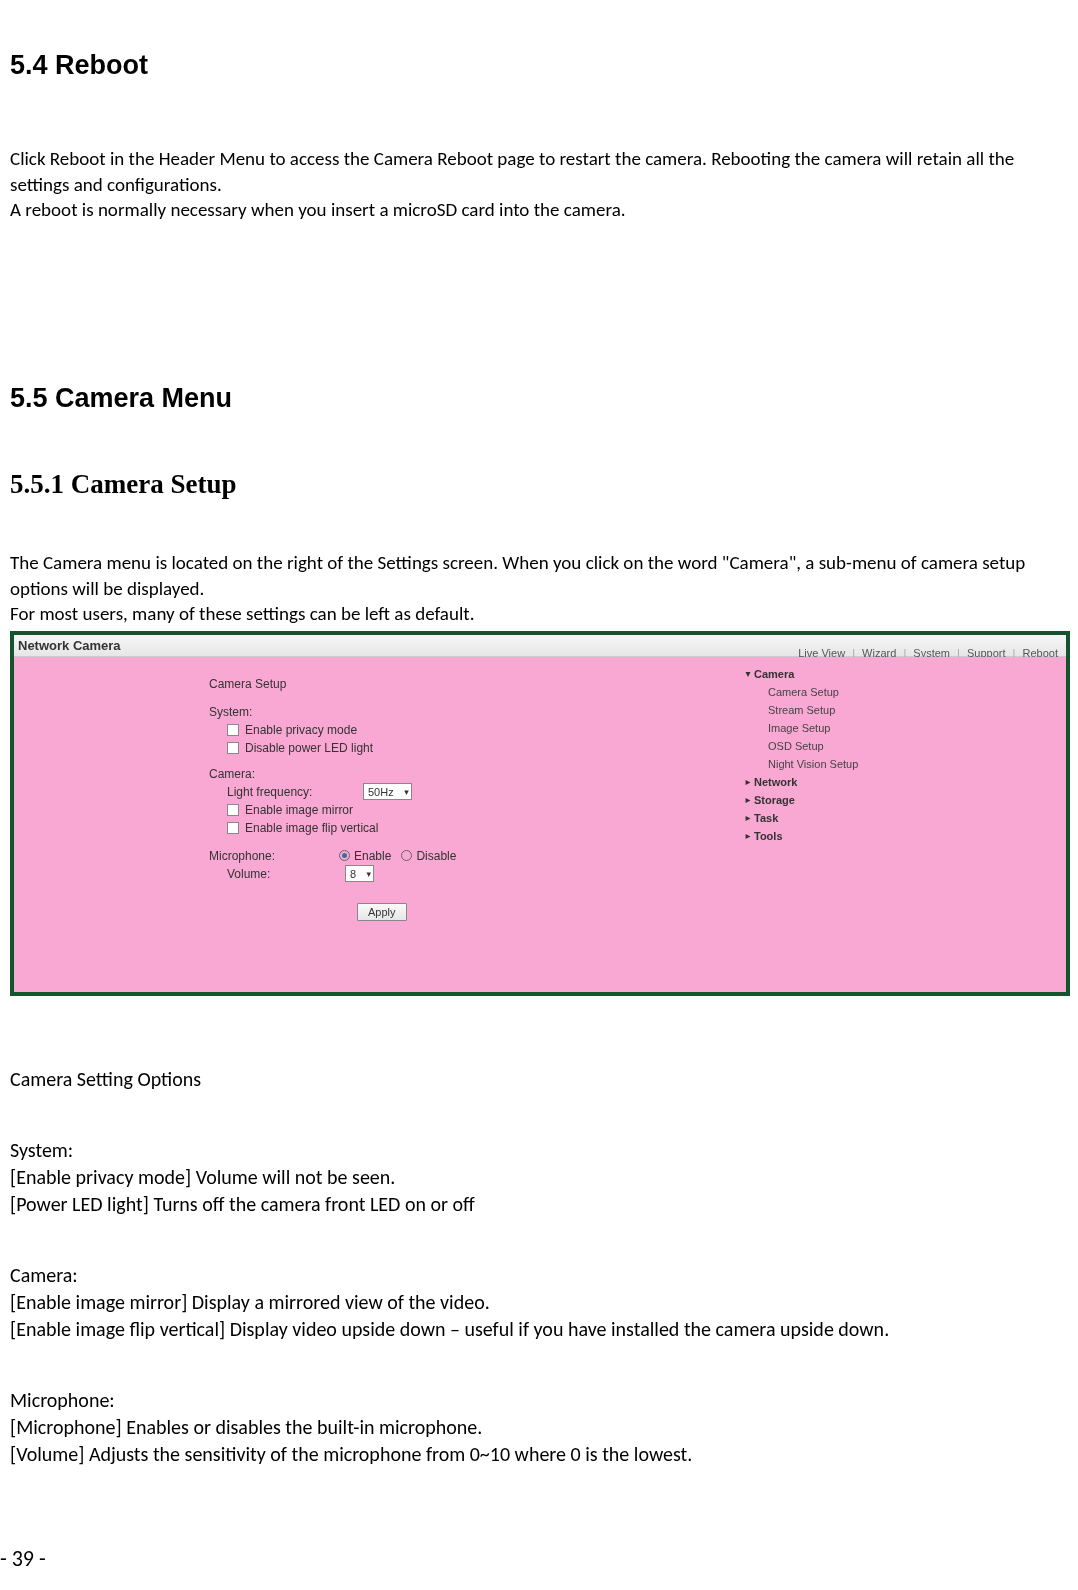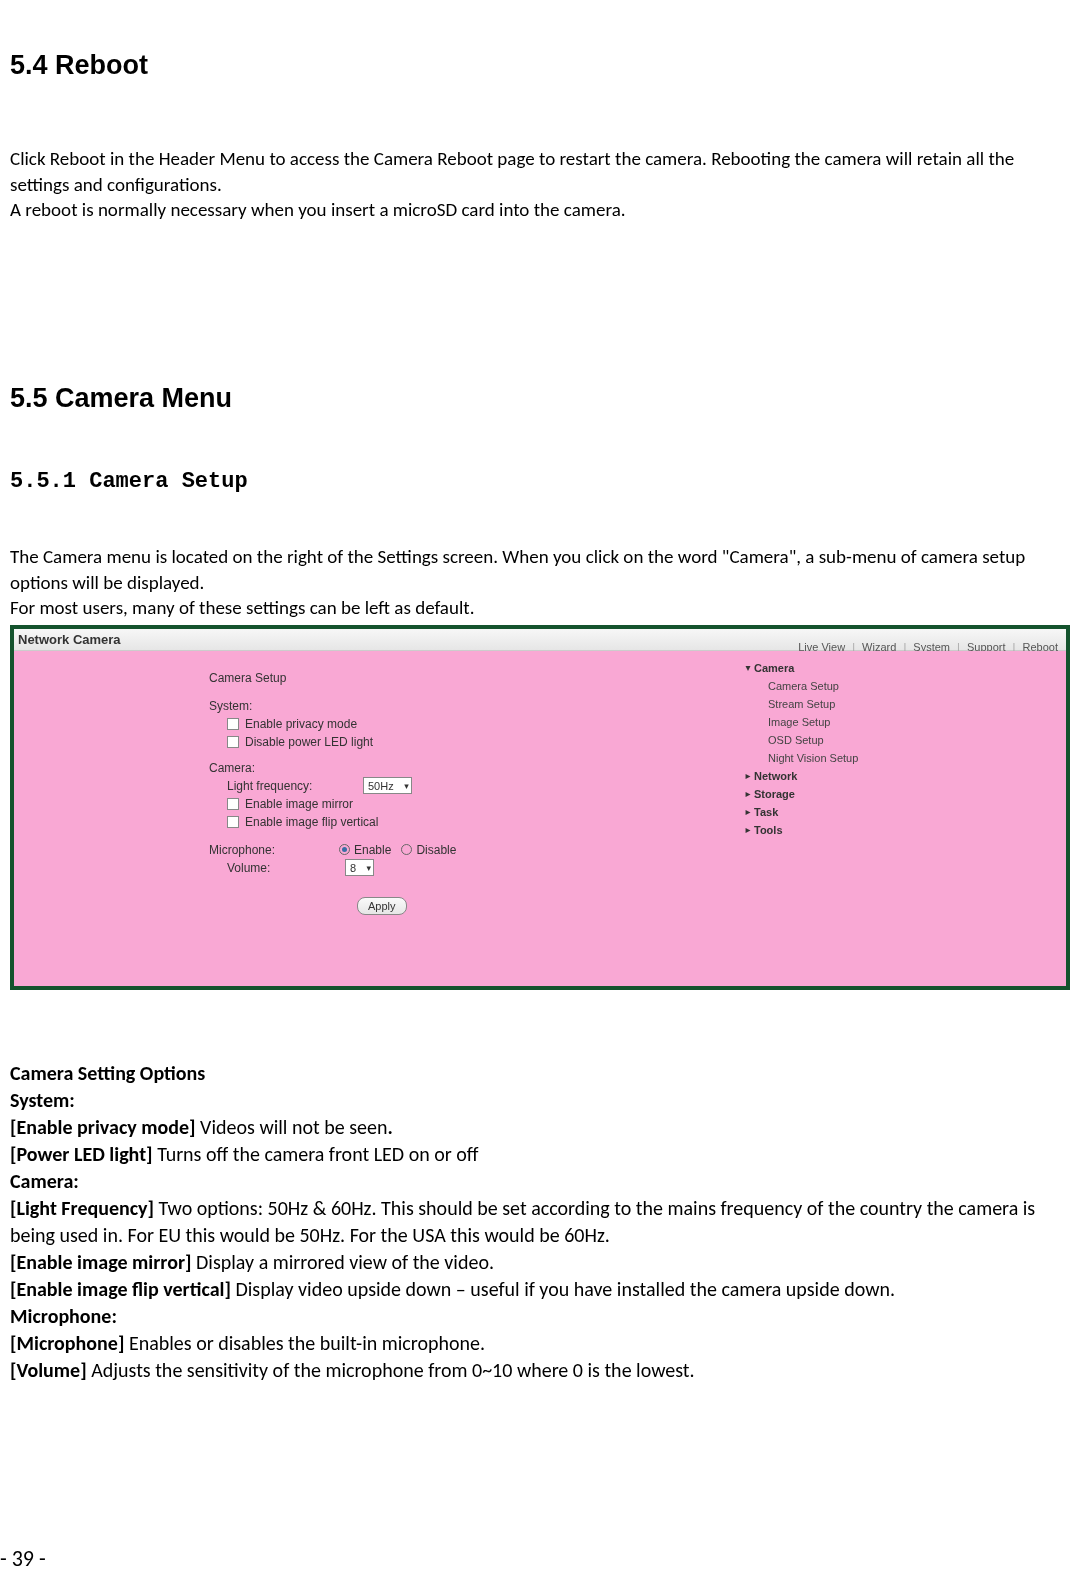--- a/index.html
+++ b/index.html
@@ -9,55 +9,55 @@
     min-height: 1590px;
     font-family: Calibri, Arial, sans-serif;
     color: #000;
     padding: 50px 10px 20px 10px;
     position: relative;
   }
   .h54 { font-family: Arial, sans-serif; font-weight: bold; font-size: 27px; margin-bottom: 65px; }
   .body-text { font-size: 19px; line-height: 1.35; }
   .gap-big { height: 160px; }
   .h55 { font-family: Arial, sans-serif; font-weight: bold; font-size: 27px; margin-bottom: 55px; }
-  .h551 { font-family: Liberation Mono, monospace; font-weight: bold; font-size: 22px; margin-bottom: 50px; }
+  .h551 { font-family: Liberation Serif, serif; font-weight: bold; font-size: 27px; margin-bottom: 50px; }
 
   
   .ss-wrap { border: 4px solid #14532d; width: 1060px; height: 365px; margin: 4px 0 0 0; background: #fdfdfd; position: relative; font-family: Tahoma, Arial, sans-serif; }
   .ss-topbar { position: absolute; top: 0; left: 0; right: 0; height: 22px; background: linear-gradient(#f7f7f7,#e6e6e6); border-bottom: 1px solid #ccc; }
   .ss-title { position: absolute; left: 4px; top: 3px; font-size: 13px; color: #333; font-weight: bold; }
   .ss-headmenu { position: absolute; right: 6px; top: 12px; font-size: 11px; color: #555; }
   .ss-headmenu span { margin: 0 2px; }
   .sep { color: #aaa; }
   .ss-body { position: absolute; top: 22px; left: 0; right: 0; bottom: 0; background: #f9a8d4; }
   .ss-main { position: absolute; left: 195px; top: 20px; right: 335px; font-size: 12px; color: #333; }
   .ss-main-h { font-size: 12px; margin-bottom: 14px; font-weight: normal; }
   .grp-label { font-size: 12px; margin-bottom: 2px; }
   .row { display: flex; align-items: center; height: 18px; font-size: 12px; }
   .ind { padding-left: 18px; }
   .checkbox { width: 12px; height: 12px; border: 1px solid #888; background: #fff; display: inline-block; margin-right: 6px; flex-shrink: 0; }
   .radio { width: 11px; height: 11px; border: 1px solid #666; border-radius: 50%; display: inline-flex; align-items: center; justify-content: center; margin-right: 4px; flex-shrink:0; }
   .radio.sel::after { content: ""; width: 5px; height: 5px; background: #3a6ea5; border-radius: 50%; display: block; }
   .select { display: inline-flex; align-items: center; border: 1px solid #888; height: 17px; font-size: 11px; padding: 0 2px 0 4px; background: #fff; margin-left: 6px; }
   .select .caret { width: 15px; text-align: right; font-size: 9px; color: #333; }
   .lab-col { width: 130px; display: inline-block; }
-  .apply-btn { border: 1px solid #888; background: linear-gradient(#fafafa,#e6e6e6); font-size: 11px; padding: 2px 10px; border-radius: 8px; display: inline-block; }
+  .apply-btn { border: 1px solid #888; background: linear-gradient(#fafafa,#e6e6e6); font-size: 11px; padding: 2px 10px; border-radius: 1px; display: inline-block; }
   .spacer10 { height: 10px; }
 
   .ss-side { position: absolute; right: 4px; top: 8px; width: 320px; font-size: 11px; color: #333; }
   .side-item { display: flex; align-items: center; height: 18px; }
   .side-caret { width: 12px; display: inline-block; text-align: center; font-size: 10px; color: #333; }
   .side-caret.down::before { content: "▾"; }
   .side-caret.right::before { content: "▸"; }
   .side-label { font-weight: bold; }
   .side-sub { padding-left: 26px; font-size: 11px; color: #444; height: 18px; display: flex; align-items: center; font-weight: normal; }
 
   
   .optblock { margin-top: 70px; font-size: 20px; line-height: 1.35; }
-  .optblock .b { font-weight: bold; }
+  .optblock .b { font-weight: normal; margin-top: 44px; }
 
   .page-num { position: absolute; left: 0; right: 0; bottom: 18px; text-align: left; font-size: 22px; }
 </style>
 </head>
 <body>
 
 <div class="h54">5.4 Reboot</div>
 <div class="body-text">Click Reboot in the Header Menu to access the Camera Reboot page to restart the camera. Rebooting the camera will retain all the settings and configurations.</div>
 <div class="body-text">A reboot is normally necessary when you insert a microSD card into the camera.</div>
 
@@ -171,30 +171,27 @@
         <span class="side-label">Tools</span>
       </div>
     </div>
   </div>
 </div>
 
 <div class="optblock">
   <div class="b">Camera Setting Options</div>
   <div class="b">System:</div>
   <div>
-    <span class="b">[Enable privacy mode] </span><span>Videos will not be seen</span><span class="b">.</span>
+    <span class="b">[Enable privacy mode] </span><span>Volume will not be seen</span><span class="b">.</span>
   </div>
   <div>
     <span class="b">[Power LED light] </span><span>Turns off the camera front LED on or off</span>
   </div>
   <div class="b">Camera:</div>
   <div>
-    <span class="b">[Light Frequency] </span><span>Two options: 50Hz &amp; 60Hz. This should be set according to the mains frequency of the country the camera is being used in. For EU this would be 50Hz. For the USA this would be 60Hz.</span>
-  </div>
-  <div>
     <span class="b">[Enable image mirror] </span><span>Display a mirrored view of the video.</span>
   </div>
   <div>
     <span class="b">[Enable image flip vertical] </span><span>Display video upside down – useful if you have installed the camera upside down.</span>
   </div>
   <div class="b">Microphone:</div>
   <div>
     <span class="b">[Microphone] </span><span>Enables or disables the built-in microphone.</span>
   </div>
   <div>

